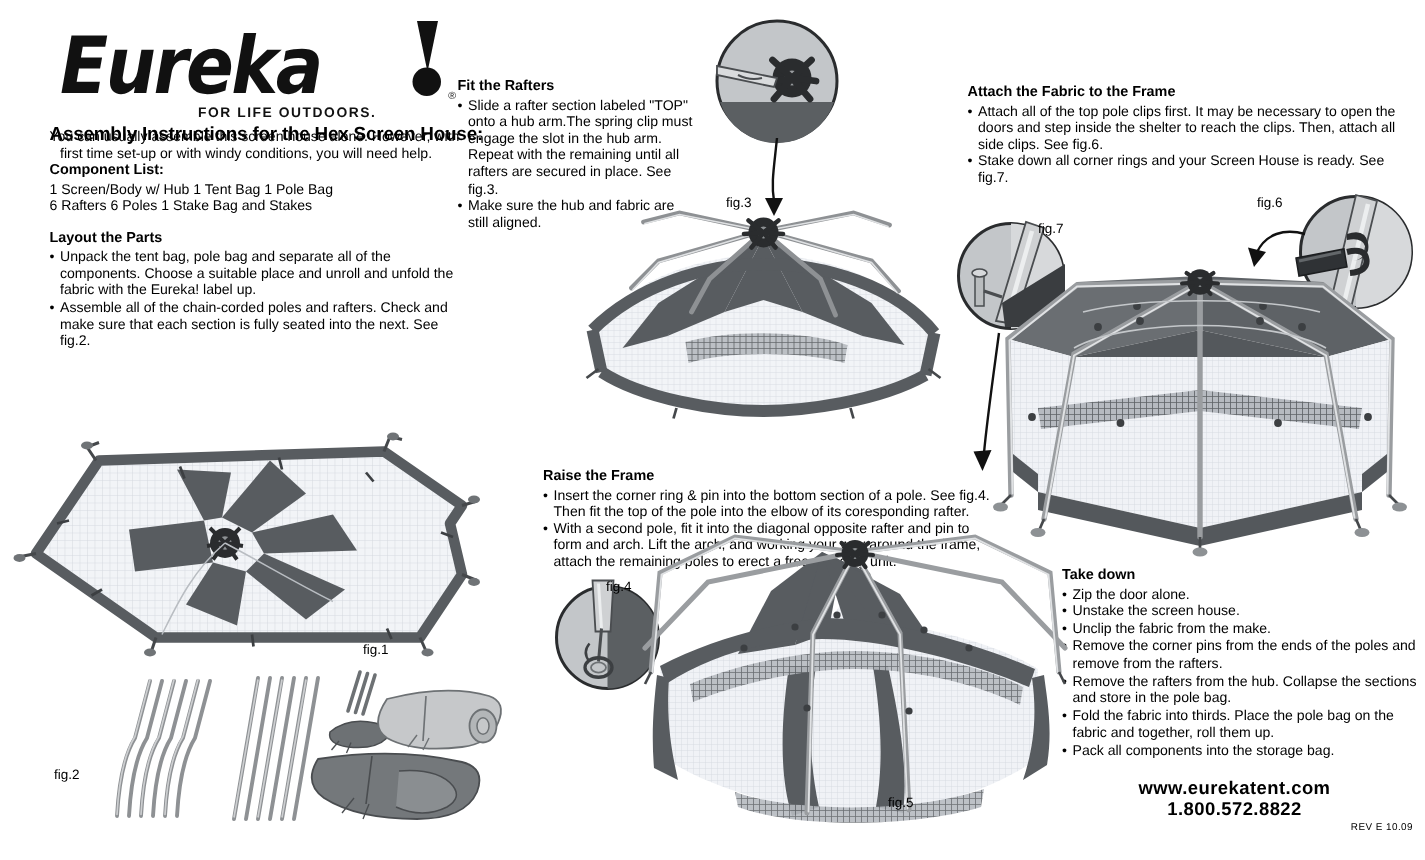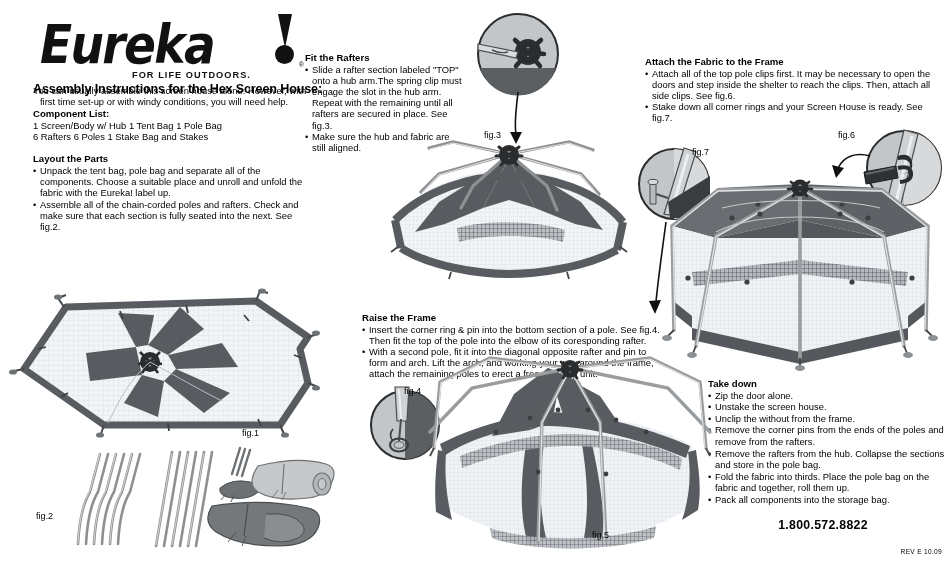--- a/index.html
+++ b/index.html
@@ -93,29 +93,30 @@
     <li>Attach all of the top pole clips first. It may be necessary to open the doors and step inside the shelter to reach the clips. Then, attach all side clips. See fig.6.</li>
     <li>Stake down all corner rings and your Screen House is ready. See fig.7.</li>
   </ul>
 </div>
 
 <div class="abs" id="c5">
   <div class="hd">Take down</div>
   <ul class="bl blk" style="line-height:11.6px;">
     <li>Zip the door alone.</li>
     <li>Unstake the screen house.</li>
-    <li>Unclip the without from the frame.</li>
+    <li>Unclip the fabric from the make.</li>
     <li>Remove the corner pins from the ends of the poles and remove from the rafters.</li>
     <li>Remove the rafters from the hub. Collapse the sections and store in the pole bag.</li>
     <li>Fold the fabric into thirds. Place the pole bag on the fabric and together, roll them up.</li>
     <li>Pack all components into the storage bag.</li>
   </ul>
 </div>
 
 <div class="abs" id="foot">
+  <div class="u">www.eurekatent.com</div>
   <div class="u">1.800.572.8822</div>
   <div id="rev">REV E 10.09</div>
 </div>
 
 <svg class="abs" style="left:8px;top:285px;" width="310" height="175" viewBox="0 0 310 175">
   <defs>
     <pattern id="mesh1" width="5" height="5" patternUnits="userSpaceOnUse">
       <rect width="5" height="5" fill="#f2f4f7"></rect>
       <path d="M0 0H5M0 0V5" stroke="#d6dae1" stroke-width=".7"></path>
     </pattern>

